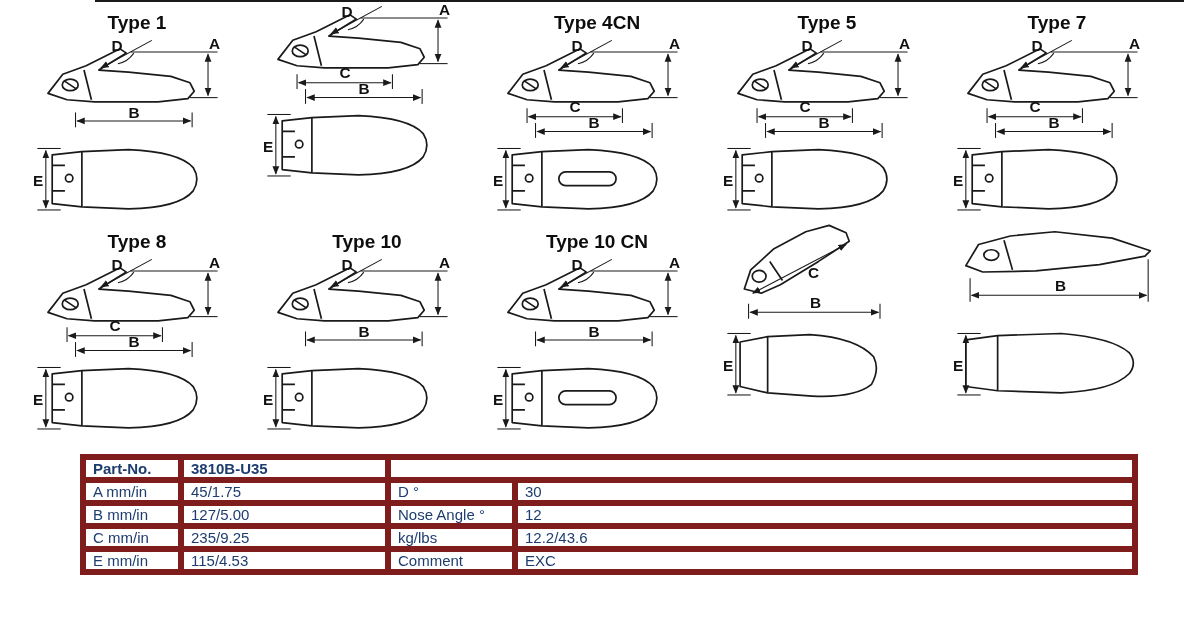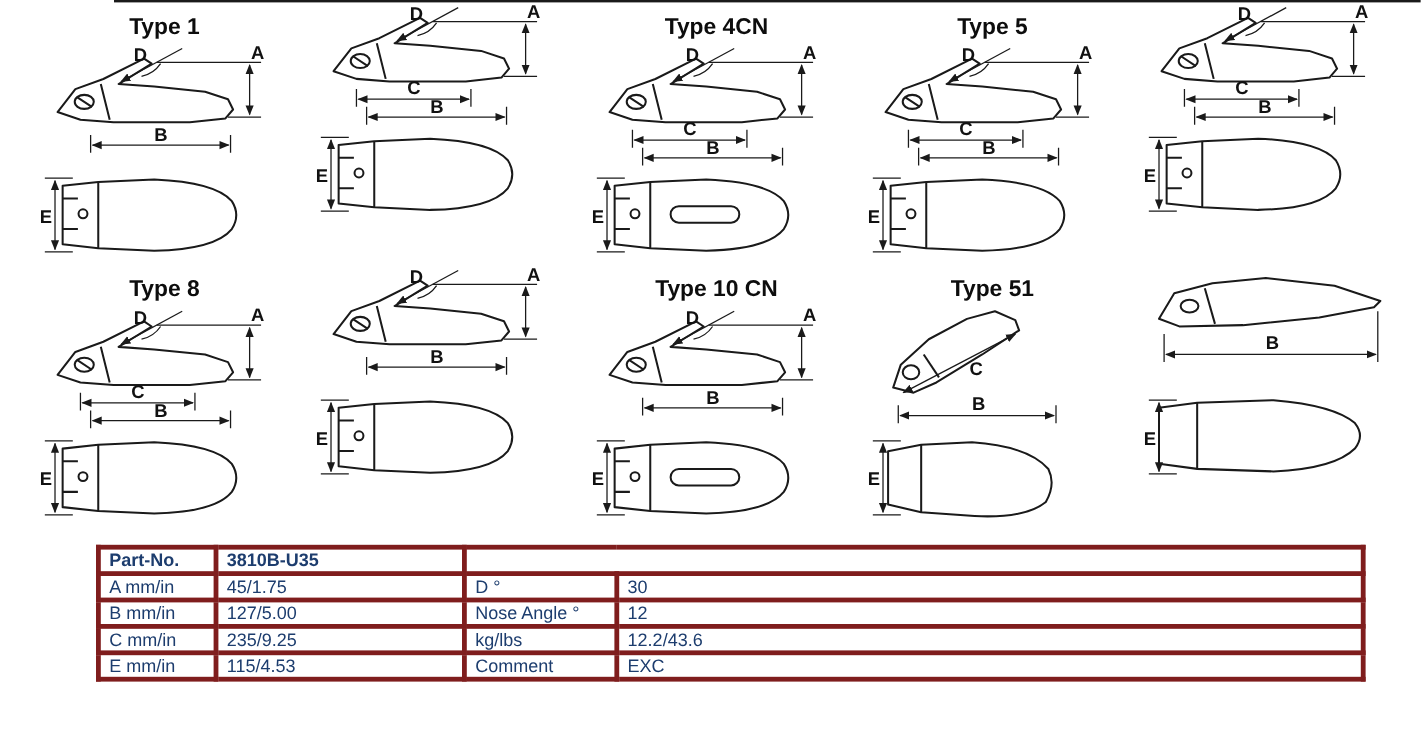--- a/index.html
+++ b/index.html
@@ -33,21 +33,21 @@
 
   .spec-table {
     margin:12px 0 0 80px;
     width:1058px;
     border-collapse:collapse;
     table-layout:fixed;
     border-top:3px solid #1d3d6e;
     border-bottom:2px solid #1d3d6e;
   }
   .spec-table td {
-    border:4px solid #7f1d1d;
+    border:6px solid #7f1d1d;
     color:#1d3d6e;
     font-size:15px;
     height:22px;
     padding:0 7px;
     vertical-align:middle;
     white-space:nowrap;
     overflow:hidden;
   }
   .spec-table td.b { font-weight:700; }
   col.c1 { width:98px; }
@@ -199,20 +199,21 @@
       <use href="#dim-C"></use>
         <text class="dl" x="74" y="70">C</text>
       <use href="#dim-B2"></use>
         <text class="dl" x="92" y="85">B</text>
       <use href="#dim-E"></use>
         <text class="dl" x="2" y="139">E</text>
     </svg>
   </div>
 
   <div class="diagram">
+    <div class="dtitle">Type 7</div>
     <svg width="212" height="186" viewBox="0 0 200 175">
       <use href="#t-std"></use>
         <use href="#b-std" transform="translate(0,102)"></use>
       <use href="#dim-D"></use>
         <text class="dl" x="76" y="12">D</text>
       <use href="#dim-A"></use>
         <text class="dl" x="168" y="10">A</text>
       <use href="#dim-C"></use>
         <text class="dl" x="74" y="70">C</text>
       <use href="#dim-B2"></use>
@@ -234,20 +235,21 @@
       <use href="#dim-C"></use>
         <text class="dl" x="74" y="70">C</text>
       <use href="#dim-B2"></use>
         <text class="dl" x="92" y="85">B</text>
       <use href="#dim-E"></use>
         <text class="dl" x="2" y="139">E</text>
     </svg>
   </div>
 
   <div class="diagram">
+    <div class="dtitle">Type 10</div>
     <svg width="212" height="186" viewBox="0 0 200 175">
       <use href="#t-std"></use>
         <use href="#b-std" transform="translate(0,102)"></use>
       <use href="#dim-D"></use>
         <text class="dl" x="76" y="12">D</text>
       <use href="#dim-A"></use>
         <text class="dl" x="168" y="10">A</text>
       <use href="#dim-B1"></use>
         <text class="dl" x="92" y="75">B</text>
       <use href="#dim-E"></use>
@@ -265,21 +267,20 @@
       <use href="#dim-A"></use>
         <text class="dl" x="168" y="10">A</text>
       <use href="#dim-B1"></use>
         <text class="dl" x="92" y="75">B</text>
       <use href="#dim-E"></use>
         <text class="dl" x="2" y="139">E</text>
     </svg>
   </div>
 
   <div class="diagram">
-    <div class="dtitle">Type 51</div>
     <svg width="212" height="186" viewBox="0 0 200 175">
       <use href="#t-51"></use>
         <use href="#b-51" transform="translate(0,102)"></use>
       <g stroke="#1a1a1a" stroke-width="1">
         <line x1="30" y1="66" x2="118" y2="20" marker-start="url(#ah)" marker-end="url(#ah)"></line>
       </g>
       <text class="dl" x="82" y="52">C</text>
       <g stroke="#1a1a1a" stroke-width="1">
         <line x1="26" y1="76" x2="26" y2="90"></line>
         <line x1="150" y1="76" x2="150" y2="90"></line>

